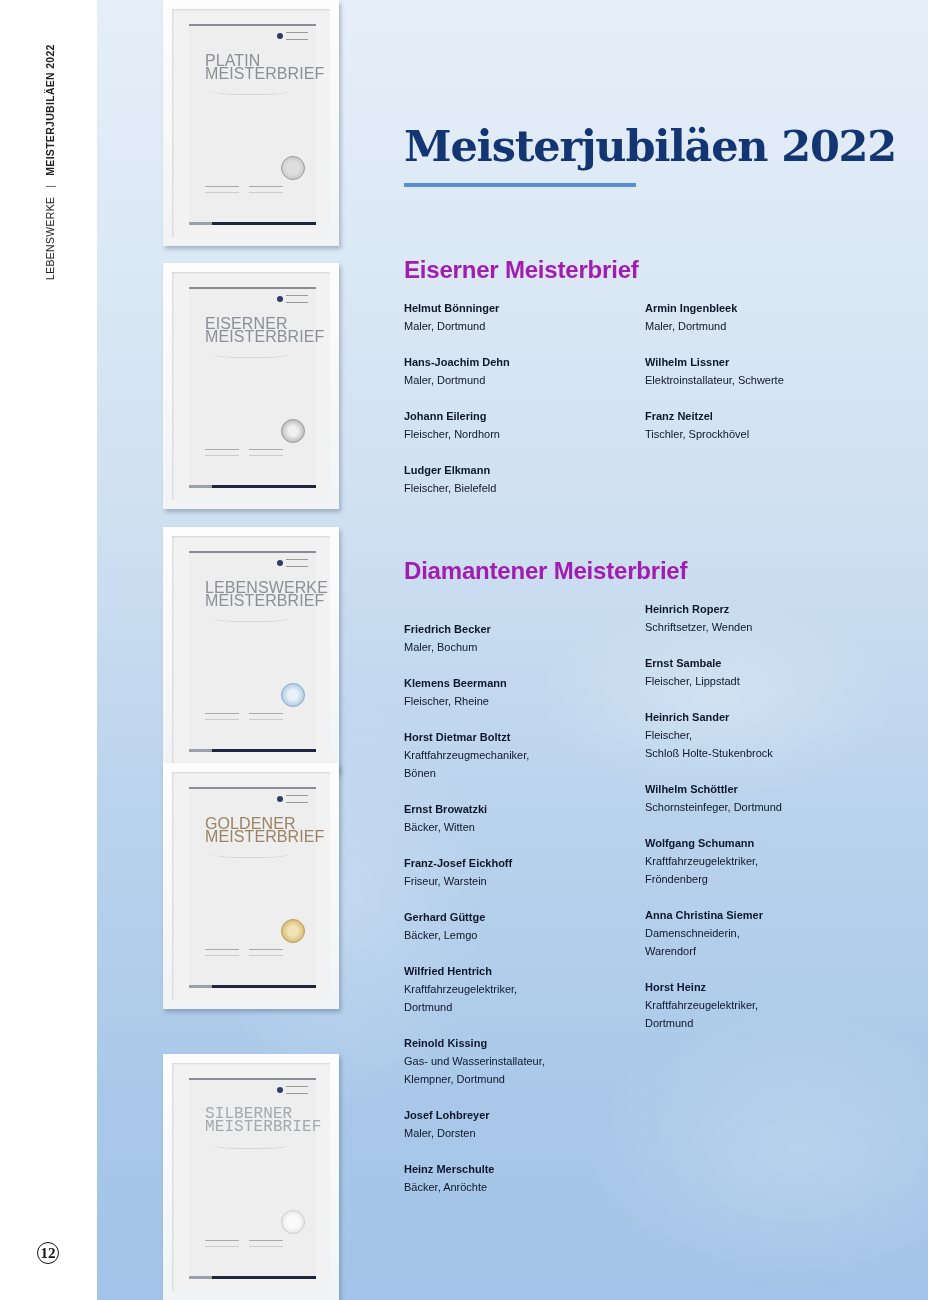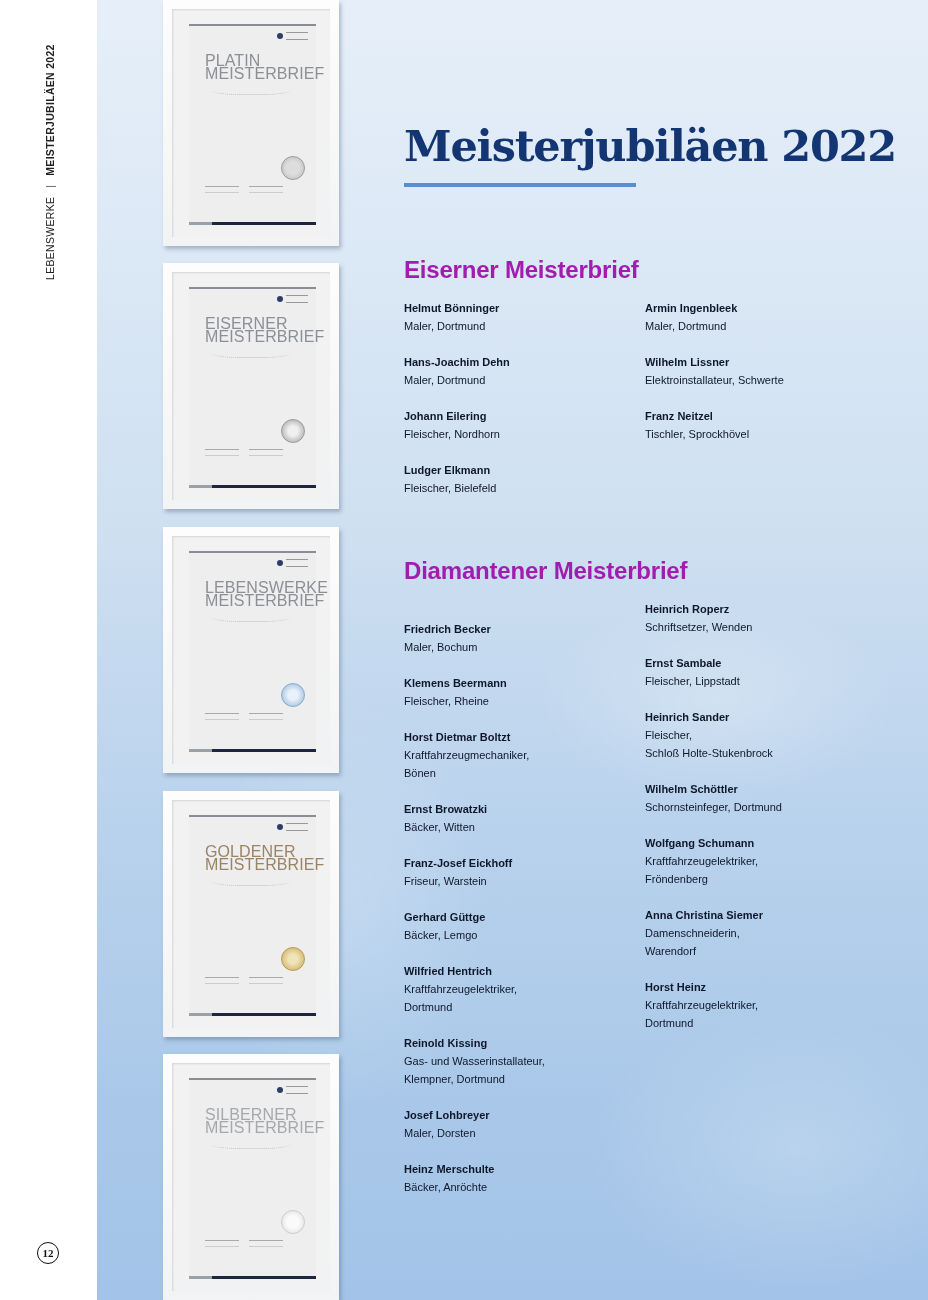--- a/index.html
+++ b/index.html
@@ -3,21 +3,21 @@
 <meta charset="utf-8">
 <style>
   html, body { margin:0; padding:0; }
   body { width:928px; height:1300px; position:relative; overflow:hidden; background:#ffffff; font-family:"Liberation Sans", sans-serif; color:#111; }
   .margin { position:absolute; left:0; top:0; width:97px; height:1300px; background:#ffffff; }
   .running-head { position:absolute; left:38px; top:280px; width:24px; height:0; }
   .running-head .rot { position:absolute; left:0; top:0; transform:rotate(-90deg); transform-origin:left top; white-space:nowrap; font-size:10.5px; letter-spacing:0.3px; color:#222; line-height:24px; }
   .running-head .rot .sec { font-weight:normal; }
   .running-head .rot .sep { margin:0 9px; color:#555; }
   .running-head .rot .ttl { font-weight:bold; }
-  .page-number { position:absolute; left:37px; top:1242px; width:22px; height:22px; border:1.3px solid #111; border-radius:50%; display:flex; align-items:center; justify-content:center; font-family:"Liberation Serif", serif; font-size:11px; font-weight:bold; box-sizing:border-box; }
+  .page-number { position:absolute; left:37px; top:1242px; width:22px; height:22px; border:1.3px solid #111; border-radius:50%; display:flex; align-items:center; justify-content:center; font-family:"Liberation Serif", serif; font-size:15px; font-weight:bold; box-sizing:border-box; }
   .bg-panel { position:absolute; left:97px; top:0; width:831px; height:1300px;
     background:
       radial-gradient(ellipse 260px 140px at 620px 700px, rgba(255,255,255,0.25), rgba(255,255,255,0) 70%),
       radial-gradient(ellipse 200px 300px at 250px 900px, rgba(255,255,255,0.18), rgba(255,255,255,0) 70%),
       radial-gradient(ellipse 300px 200px at 700px 1150px, rgba(255,255,255,0.2), rgba(255,255,255,0) 70%),
       linear-gradient(180deg, #e6eff9 0%, #dbe8f5 20%, #cfe0f1 40%, #bcd4ed 60%, #a9c8e9 85%, #a3c4e8 100%);
   }
   .frame { position:absolute; left:163px; width:176px; height:246px; background:linear-gradient(180deg,#fdfdfd,#f2f3f4); box-shadow: 2px 3px 4px rgba(60,80,110,0.35); box-sizing:border-box; }
   .frame .mat { position:absolute; left:9px; top:9px; right:9px; bottom:9px; background:#f2f2f2; box-shadow: inset 1px 1px 2px rgba(0,0,0,0.12); }
   .frame .doc { position:absolute; left:26px; top:24px; width:127px; height:199px; background:#eeeeee; border-top:2px solid #8a8d94; }
@@ -101,37 +101,37 @@
       </div>
     <div class="cert-title"><span>LEBENSWERKE</span><br><span>MEISTERBRIEF</span></div>
     <div class="script"></div>
     <div class="seal"></div>
     <div class="sig l"></div>
     <div class="sig r"></div>
     <div class="bar"></div>
   </div>
 </div>
 
-<div class="frame gold" style="top:791px;">
+<div class="frame gold" style="top:763px;">
   <div class="mat"></div>
   <div class="doc">
     <div class="logo">
         <span class="dot"></span>
         <span class="lines"></span>
       </div>
     <div class="cert-title"><span>GOLDENER</span><br><span>MEISTERBRIEF</span></div>
     <div class="script"></div>
     <div class="seal"></div>
     <div class="sig l"></div>
     <div class="sig r"></div>
     <div class="bar"></div>
   </div>
 </div>
 
-<div class="frame silver" style="top:1054px;">
+<div class="frame silver" style="top:1054px;font-family:Liberation Mono, monospace;">
   <div class="mat"></div>
   <div class="doc">
     <div class="logo">
         <span class="dot"></span>
         <span class="lines"></span>
       </div>
     <div class="cert-title"><span>SILBERNER</span><br><span>MEISTERBRIEF</span></div>
     <div class="script"></div>
     <div class="seal"></div>
     <div class="sig l"></div>

